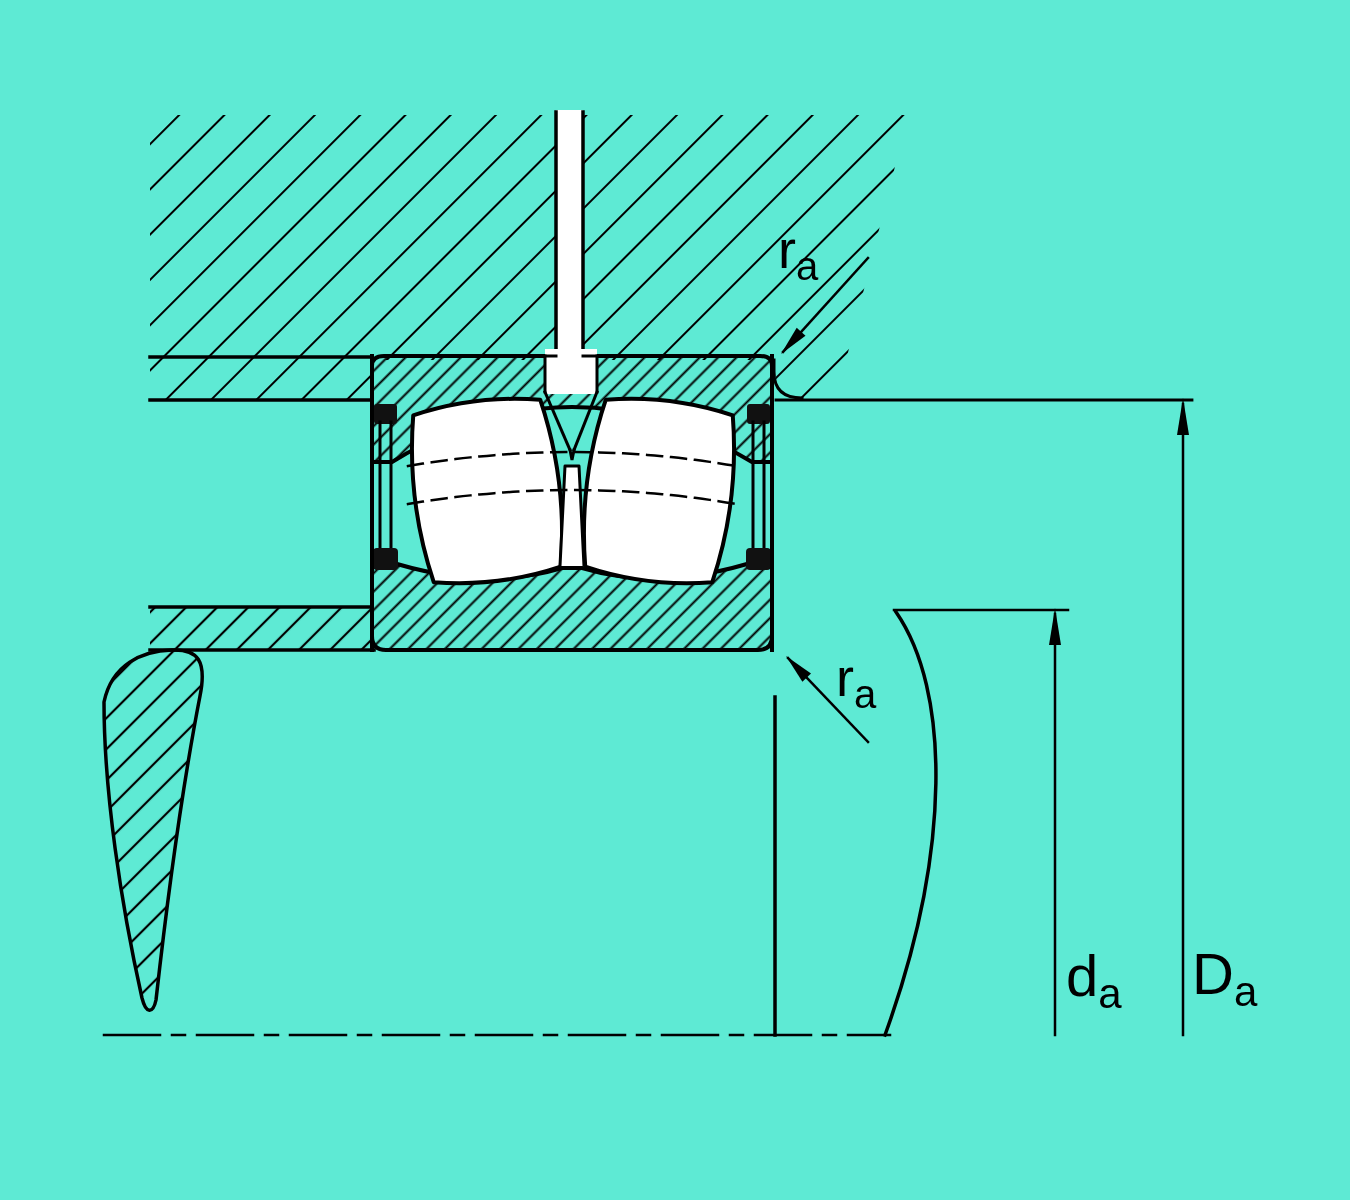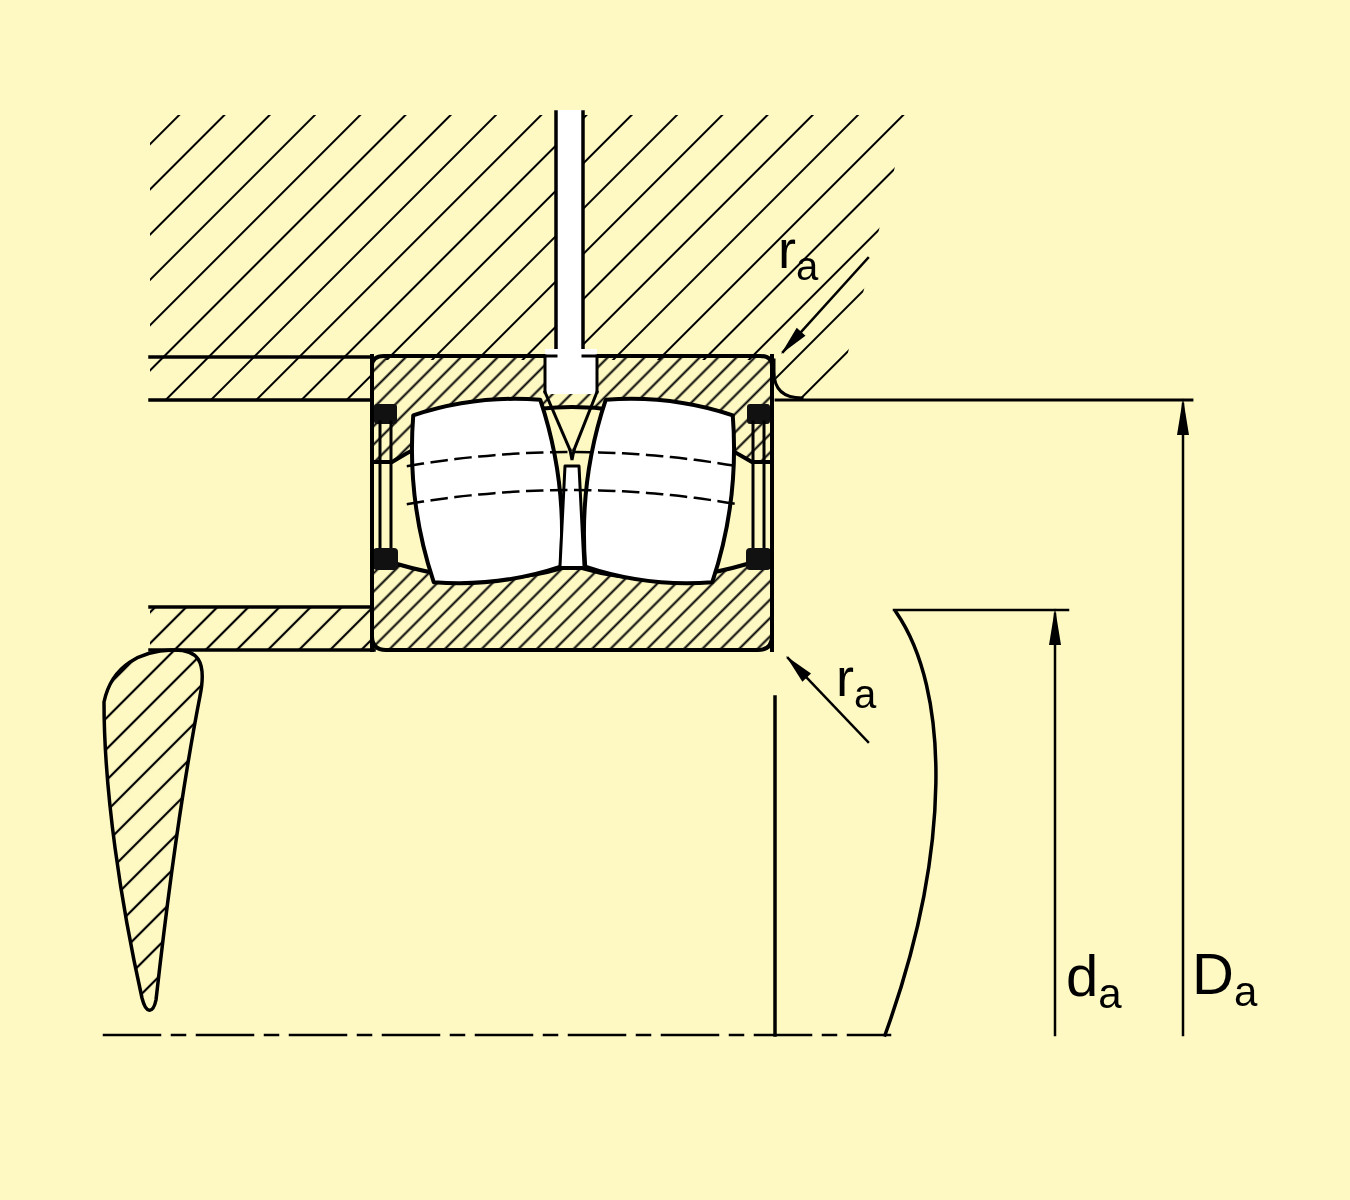--- a/index.html
+++ b/index.html
@@ -1,16 +1,16 @@
 <!DOCTYPE html>
 <html><head>
 <meta charset="utf-8">
 <style>
   html,body{margin:0;padding:0;background:#ffffff;}
-  .stage{position:relative;width:1350px;height:1200px;background:#fef9c3;overflow:hidden;}
+  .stage{position:relative;width:1350px;height:1200px;background:#5eead4;overflow:hidden;}
   svg{display:block;}
   svg text{font-family:"Liberation Sans","DejaVu Sans",sans-serif;fill:#000;}
   .ln{stroke:#000;fill:none;stroke-linecap:square;}
   .outline{stroke:#000;stroke-linejoin:round;}
 </style>
 </head>
 <body>
 
 <div class="stage">
 <svg width="1350" height="1200" viewBox="0 0 1350 1200">

